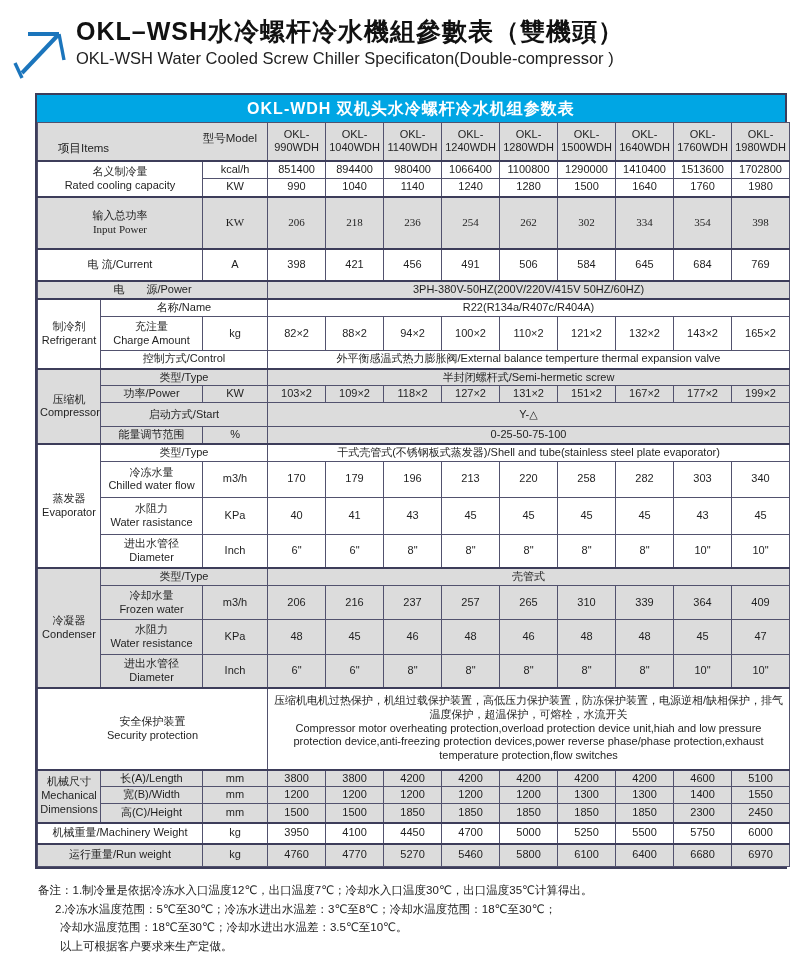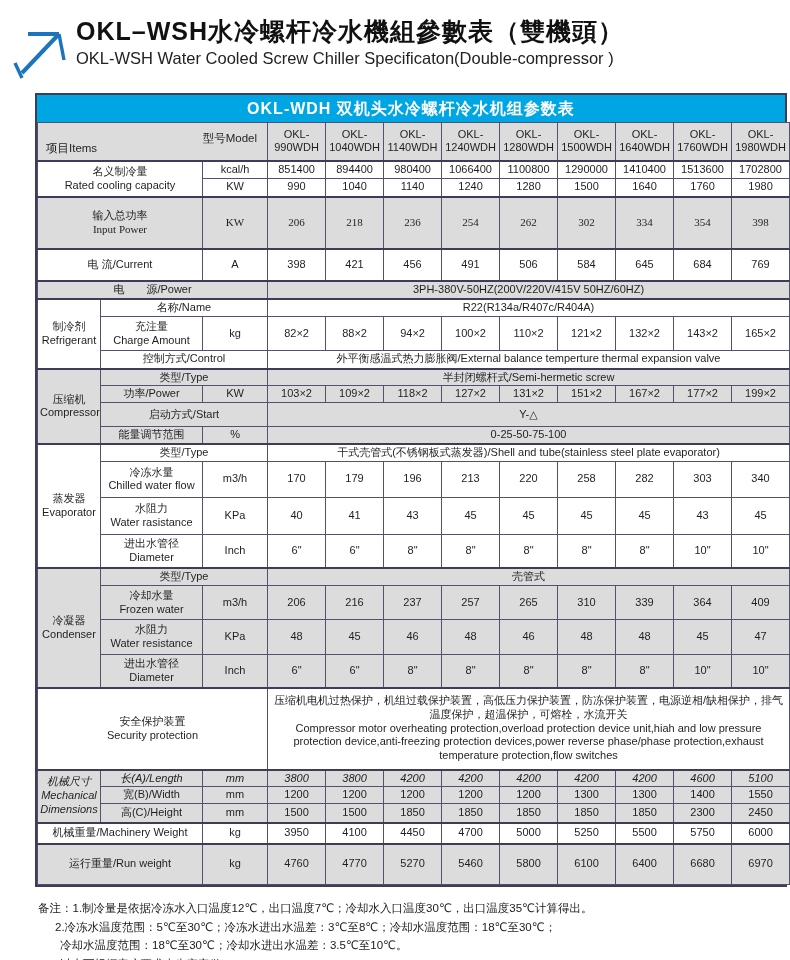--- a/index.html
+++ b/index.html
@@ -32,21 +32,21 @@
     text-align:center;vertical-align:middle;
     font-size:11px;line-height:1.25;color:var(--ink);
     padding:1px 2px;white-space:pre-line;overflow:hidden;
   }
   tr.g td{background:var(--gray);}
   tr.w td{background:#ffffff;}
   tr.sec td{border-top:2px solid var(--border-heavy);}
   td.corner{position:relative;padding:0;
     background-image:linear-gradient(to bottom right,transparent 49.5%,var(--border) 49.5%,var(--border) 50.5%,transparent 50.5%);
   }
-  td.corner .corner-items{position:absolute;left:8px;bottom:4px;font-size:11.5px;}
+  td.corner .corner-items{position:absolute;left:20px;bottom:4px;font-size:11.5px;}
   td.corner .corner-model{position:absolute;right:10px;top:8px;font-size:11.5px;}
   td.model-h{font-size:11px;line-height:1.25;}
   td.sec-text{text-align:left;font-size:10.8px;line-height:1.34;padding:3px 6px;}
   .notes{margin:12px 0 0 38px;width:742px;font-size:11.5px;line-height:1.62;color:#1a1a1a;}
   .notes .line{white-space:nowrap;}
 </style>
 </head>
 <body>
 
 <div class="title-block">
@@ -305,21 +305,21 @@
           <td class="data">8"</td>
           <td class="data">10"</td>
           <td class="data">10"</td>
         </tr>
         <tr class="w sec" style="height: 82px;">
           <td class="lbl" colspan="3">安全保护装置
 Security protection</td>
           <td class="sec-text" colspan="9">压缩机电机过热保护，机组过载保护装置，高低压力保护装置，防冻保护装置，电源逆相/缺相保护，排气温度保护，超温保护，可熔栓，水流开关
 Compressor motor overheating protection,overload protection device unit,hiah and low pressure protection device,anti-freezing protection devices,power reverse phase/phase protection,exhaust temperature protection,flow switches</td>
         </tr>
-        <tr class="g sec" style="height: 17px; font-style: italic;">
+        <tr class="g sec" style="height: 17px;">
           <td class="grp" rowspan="3">机械尺寸
 Mechanical
 Dimensions</td>
           <td class="lbl">长(A)/Length</td>
           <td class="unit">mm</td>
           <td class="data">3800</td>
           <td class="data">3800</td>
           <td class="data">4200</td>
           <td class="data">4200</td>
           <td class="data">4200</td>
@@ -360,21 +360,21 @@
           <td class="data">3950</td>
           <td class="data">4100</td>
           <td class="data">4450</td>
           <td class="data">4700</td>
           <td class="data">5000</td>
           <td class="data">5250</td>
           <td class="data">5500</td>
           <td class="data">5750</td>
           <td class="data">6000</td>
         </tr>
-        <tr class="g sec" style="height: 41px;">
+        <tr class="g sec" style="height: 23px;">
           <td class="lbl" colspan="2">运行重量/Run weight</td>
           <td class="unit">kg</td>
           <td class="data">4760</td>
           <td class="data">4770</td>
           <td class="data">5270</td>
           <td class="data">5460</td>
           <td class="data">5800</td>
           <td class="data">6100</td>
           <td class="data">6400</td>
           <td class="data">6680</td>

